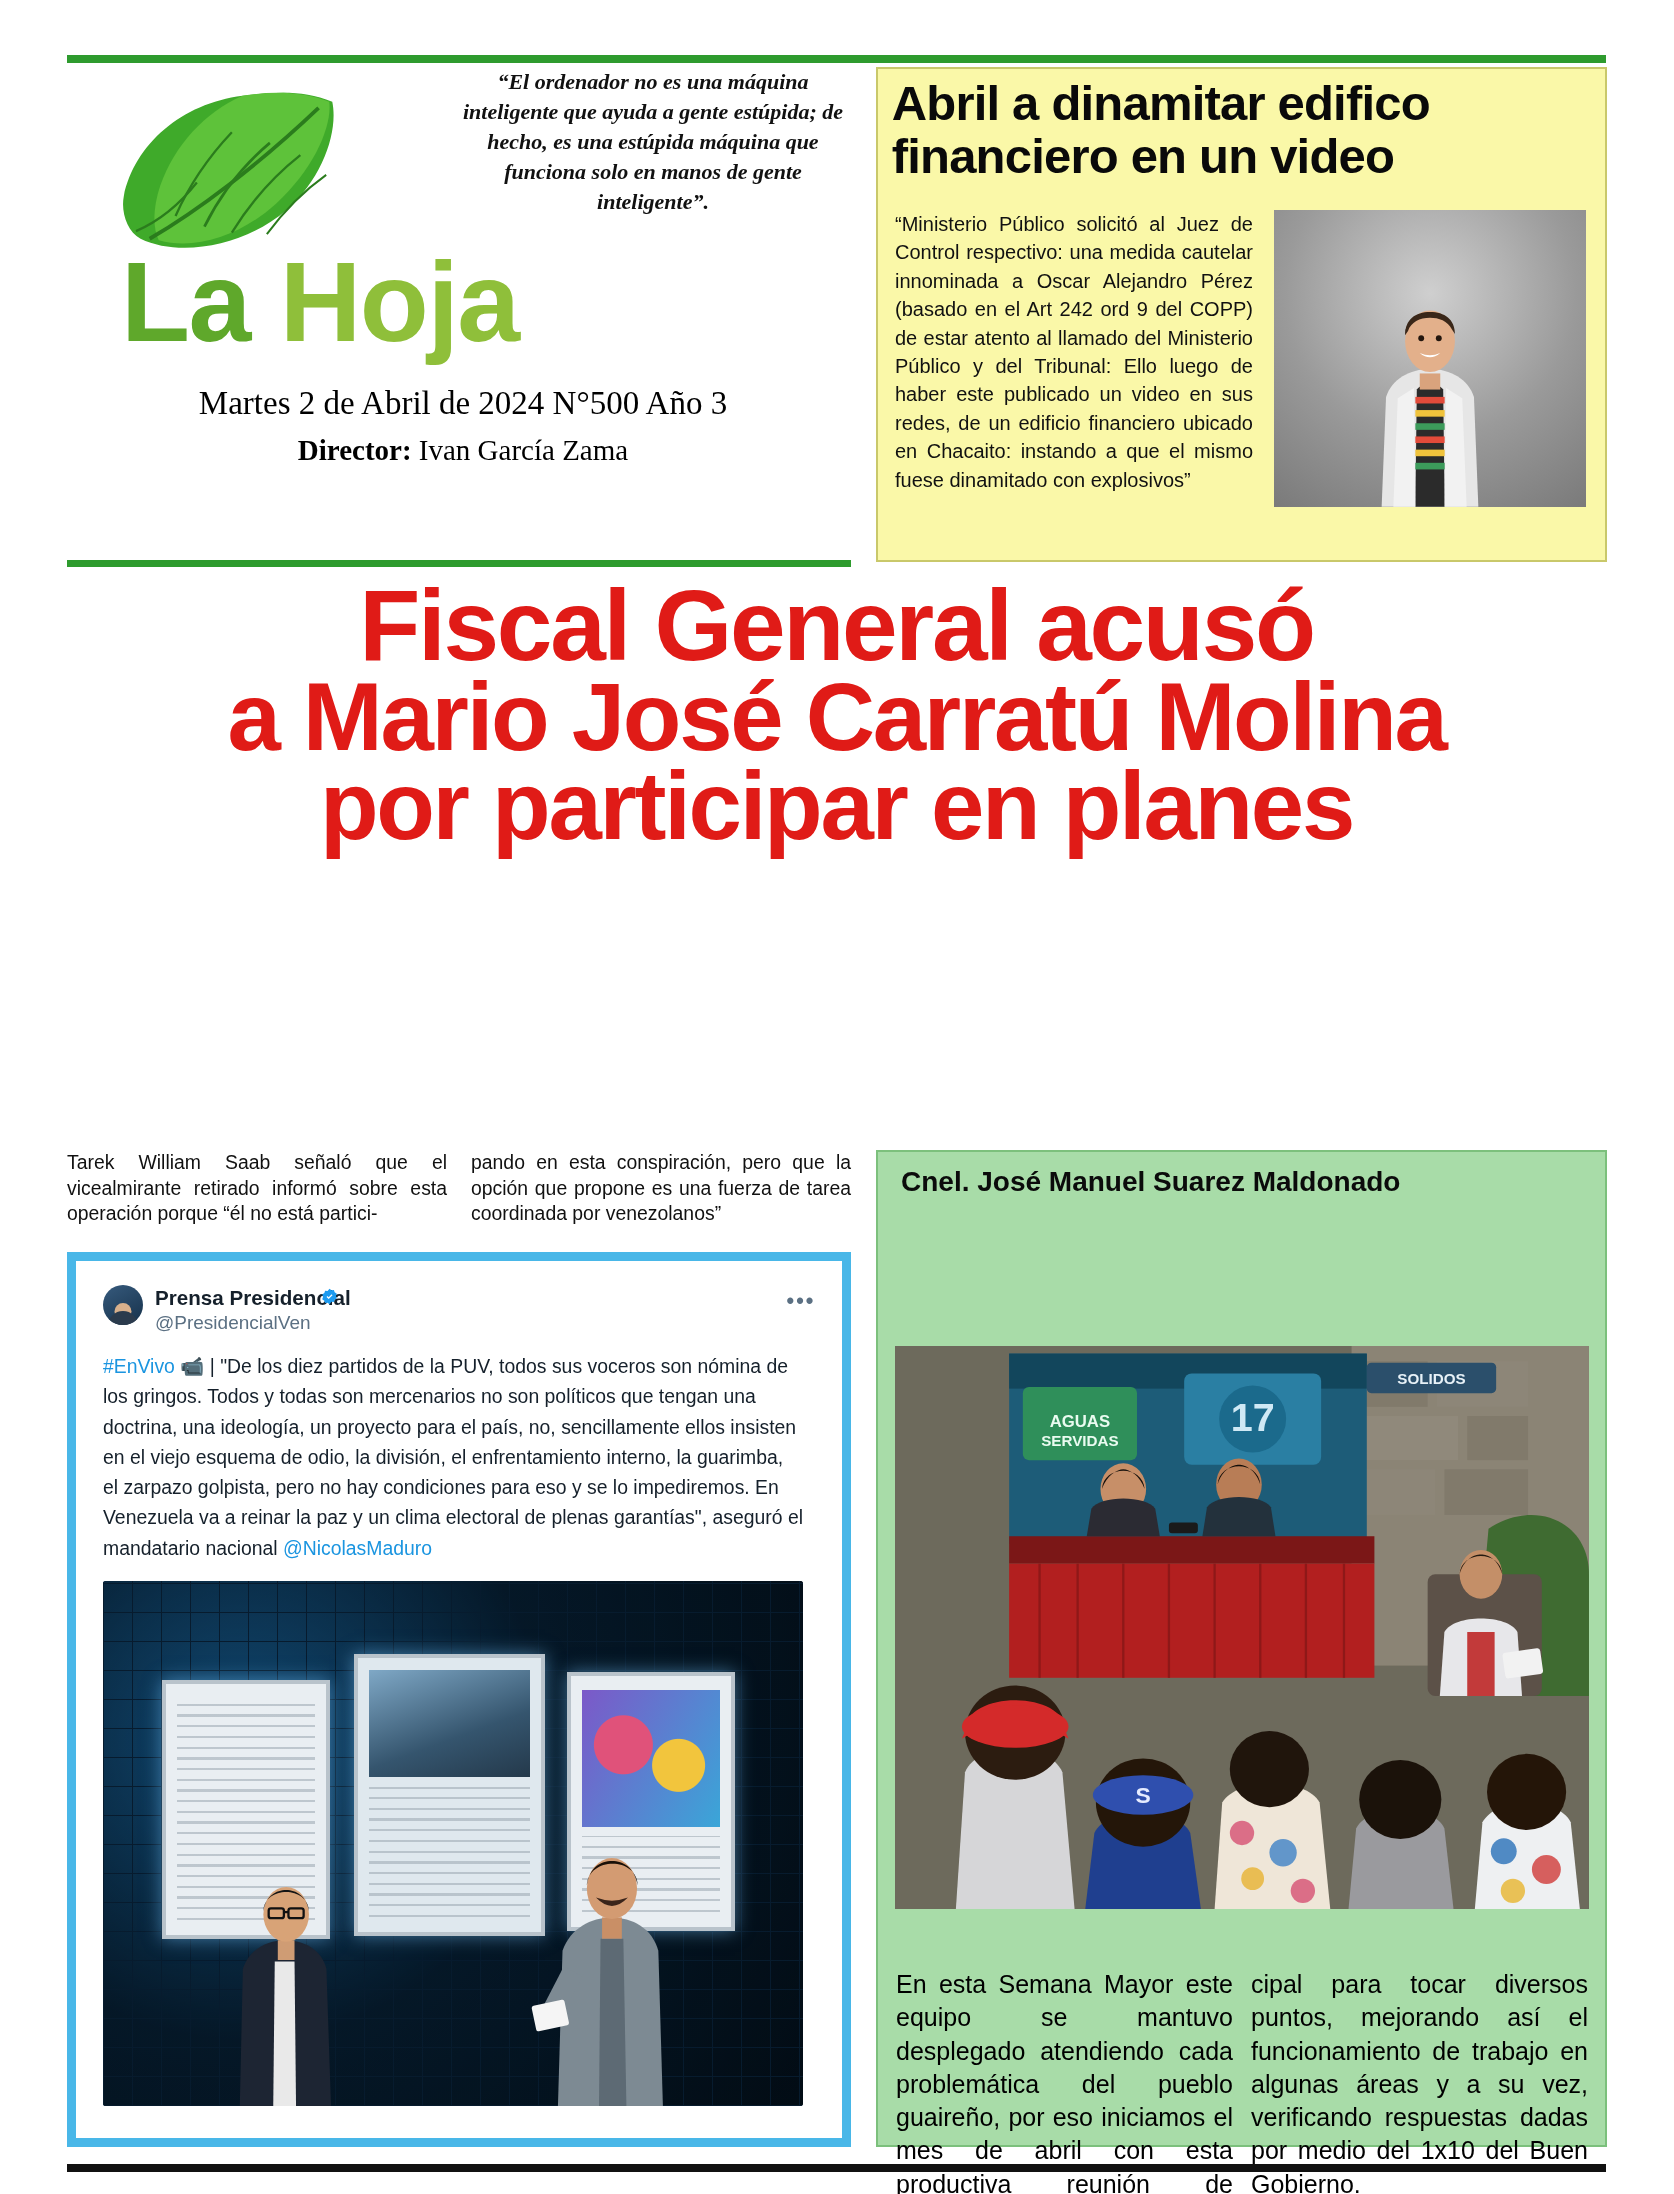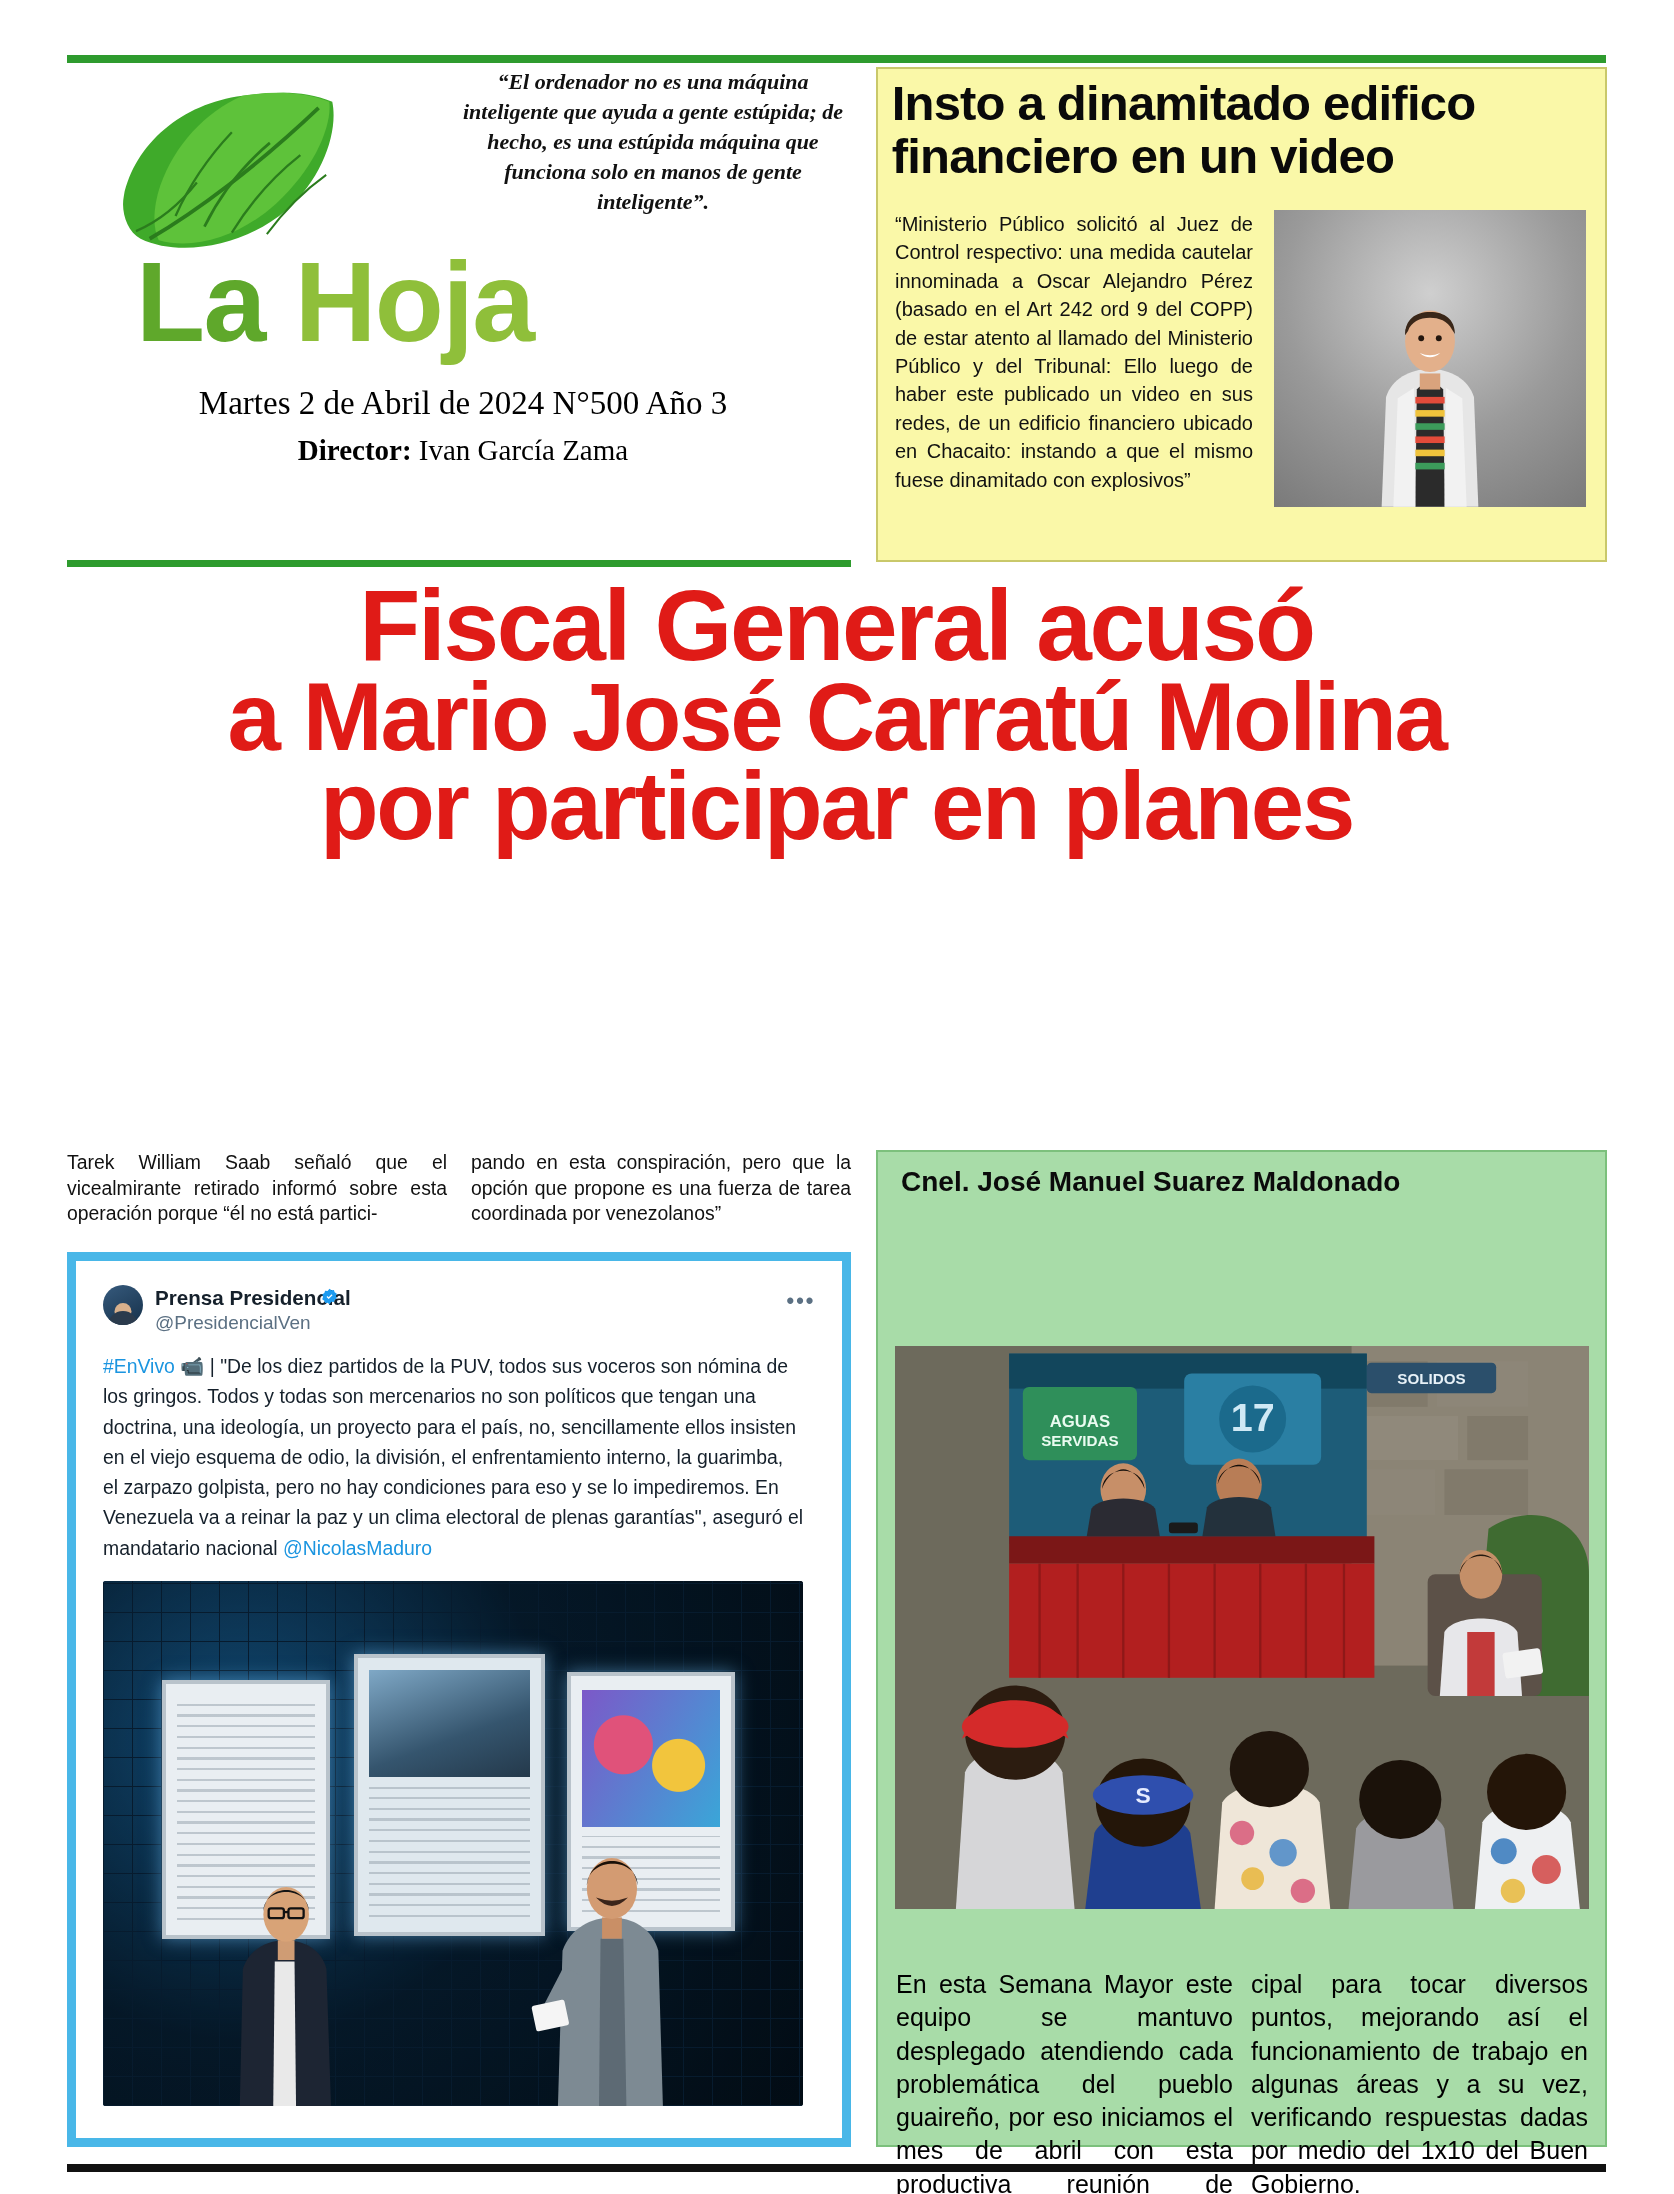--- a/index.html
+++ b/index.html
@@ -59,21 +59,21 @@
     font-family: "Liberation Serif", serif;
     font-style: italic;
     font-weight: bold;
     font-size: 22px;
     line-height: 1.36;
     color: #111;
   }
 
   .lahoja-word {
     position: absolute;
-    left: 69px;
+    left: 54px;
     top: 179px;
     width: 670px;
     font-family: "Liberation Sans", sans-serif;
     font-weight: bold;
     font-size: 113px;
     letter-spacing: -1.5px;
     color: #5fa82b;
     line-height: 1;
   }
   .lahoja-word .accent { color: #8fbf3a; }
@@ -437,21 +437,21 @@
     <div class="issue-line">Martes 2 de Abril de 2024 N°500 Año 3</div>
 
     <div class="director-line">
       <b>Director:</b>
       <span>Ivan García Zama</span>
     </div>
   </div>
   <div class="masthead-rule"></div>
 
   <div class="yellow-box">
-    <div class="yellow-head">Insto a  dinamitado edifico financiero en un video</div>
+    <div class="yellow-head">Abril a  dinamitar edifico financiero en un video</div>
     <div class="yellow-body">“Ministerio Público solicitó al Juez de Control respectivo: una medida cautelar innominada a Oscar Alejandro Pérez (basado en el Art 242 ord 9 del COPP) de estar atento al llamado del Ministerio Público y del Tribunal: Ello luego de haber este publicado un video en sus redes, de un edificio financiero ubicado en Chacaito: instando a que el mismo fuese dinamitado con explosivos”</div>
     <div class="yellow-photo">
       <div class="yp-bg"></div>
       <svg class="yp-person" viewBox="0 0 200 300" xmlns="http://www.w3.org/2000/svg" preserveAspectRatio="xMidYMax meet">
 
         <path d="M34 300 L40 150 C48 126 72 112 100 112 C128 112 152 126 160 150 L166 300 Z" fill="#e6e6e6"></path>
 
         <path d="M80 300 L82 140 C90 130 110 130 118 140 L120 300 Z" fill="#2b2b2b"></path>
         <g>
           <rect x="80" y="150" width="40" height="9" fill="#e24b3a"></rect>

